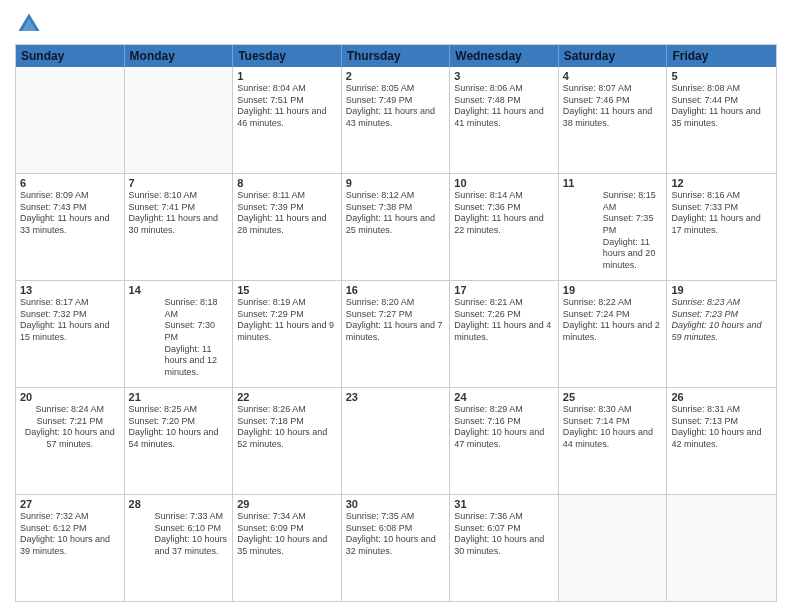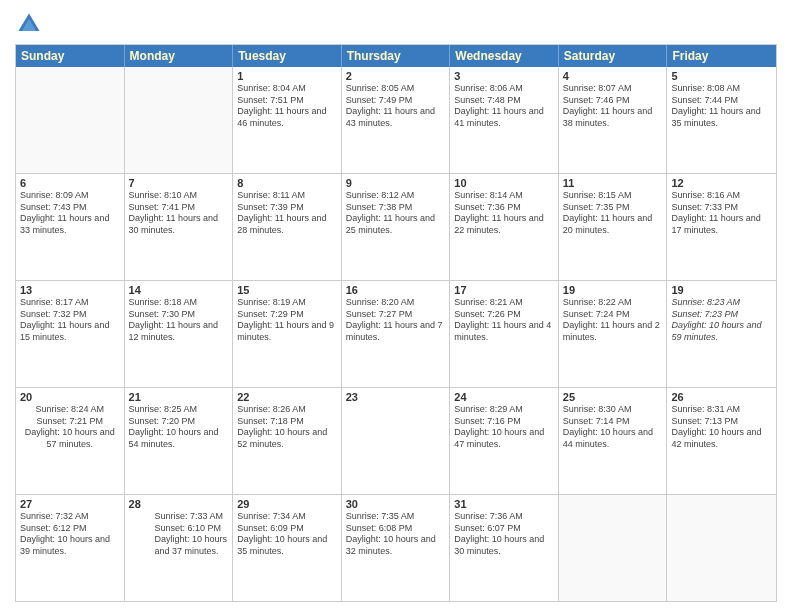--- a/index.html
+++ b/index.html
@@ -57,21 +57,21 @@
       display: flex;
       flex-direction: column;
       border: 1px solid #ccc;
     }
     .cal-header {
       display: grid;
       grid-template-columns: repeat(7, 1fr);
       background: #3a7abf;
     }
     .cal-header-cell {
-      color: #fef9c3;
+      color: #0f172a;
       font-size: 12px;
       font-weight: bold;
       padding: 4px 5px;
       text-align: left;
       border-right: 1px solid rgba(255,255,255,0.3);
     }
     .cal-header-cell:last-child { border-right: none; }
     .cal-body {
       flex: 1;
       display: flex;
@@ -198,41 +198,41 @@
 Daylight: 11 hours and 25 minutes.</div>
           </div>
           <div class="cal-cell">
             <div class="day-num">10</div>
             <div class="cell-text" style="white-space: pre-wrap;">Sunrise: 8:14 AM
 Sunset: 7:36 PM
 Daylight: 11 hours and 22 minutes.</div>
           </div>
           <div class="cal-cell">
             <div class="day-num">11</div>
-            <div class="cell-text" style="white-space: pre-wrap;">Sunrise: 8:15 AM
+            <div class="cell-text" style="white-space: pre-wrap; margin-left: 40px;">Sunrise: 8:15 AM
 Sunset: 7:35 PM
 Daylight: 11 hours and 20 minutes.</div>
           </div>
           <div class="cal-cell">
             <div class="day-num">12</div>
             <div class="cell-text" style="white-space: pre-wrap;">Sunrise: 8:16 AM
 Sunset: 7:33 PM
 Daylight: 11 hours and 17 minutes.</div>
           </div>
         </div>
         <div class="cal-row">
           <div class="cal-cell">
             <div class="day-num">13</div>
             <div class="cell-text" style="white-space: pre-wrap;">Sunrise: 8:17 AM
 Sunset: 7:32 PM
 Daylight: 11 hours and 15 minutes.</div>
           </div>
           <div class="cal-cell">
             <div class="day-num">14</div>
-            <div class="cell-text" style="white-space: pre-wrap;">Sunrise: 8:18 AM
+            <div class="cell-text" style="white-space: pre-wrap; margin-left: 36px;">Sunrise: 8:18 AM
 Sunset: 7:30 PM
 Daylight: 11 hours and 12 minutes.</div>
           </div>
           <div class="cal-cell">
             <div class="day-num">15</div>
             <div class="cell-text" style="white-space: pre-wrap;">Sunrise: 8:19 AM
 Sunset: 7:29 PM
 Daylight: 11 hours and 9 minutes.</div>
           </div>
           <div class="cal-cell">

